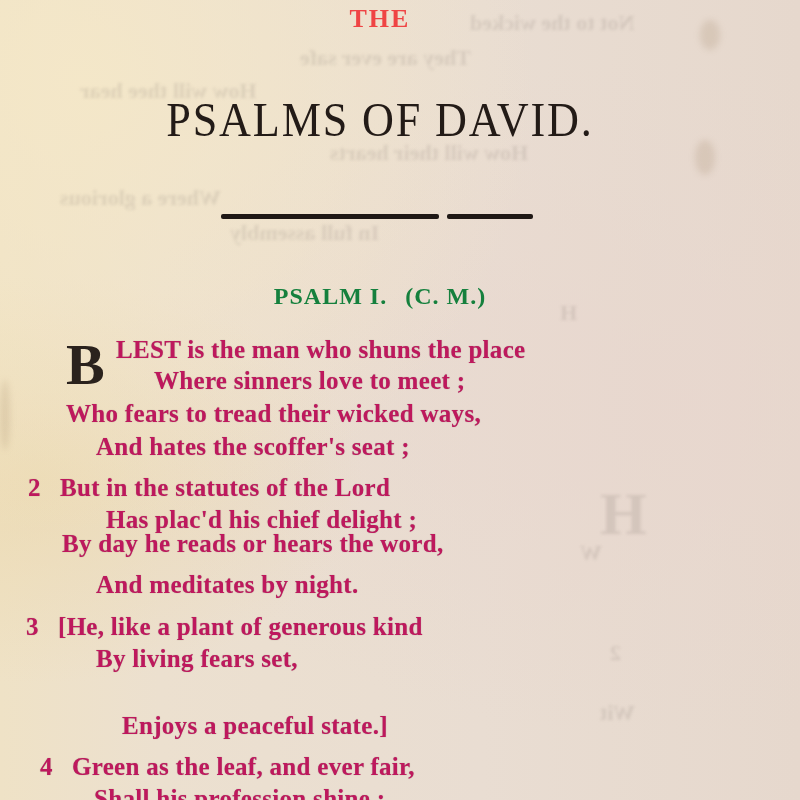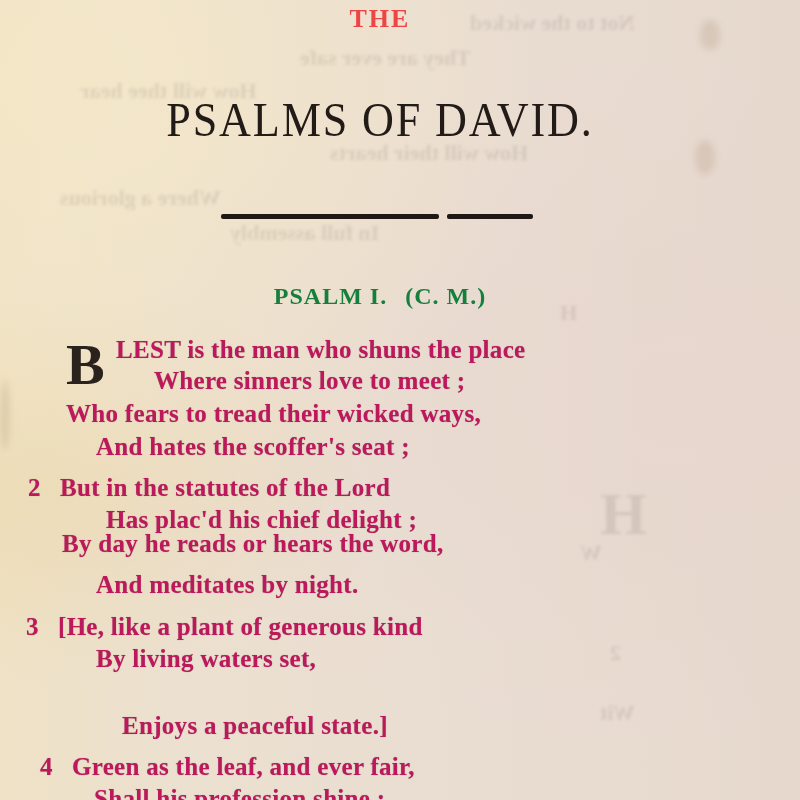--- a/index.html
+++ b/index.html
@@ -160,21 +160,21 @@
   <div class="verse-line" style="left:28px; top:474px;">
     <span class="verse-num">2</span><span>But in the statutes of the Lord</span>
   </div>
   <div class="verse-line" style="left:96px; top:506px;margin-left:10px;">Has plac'd his chief delight ;</div>
   <div class="verse-line" style="left:62px; top:530px;">By day he reads or hears the word,</div>
   <div class="verse-line" style="left:96px; top:571px;">And meditates by night.</div>
 
   <div class="verse-line" style="left:26px; top:613px;">
     <span class="verse-num">3</span><span>[He, like a plant of generous kind</span>
   </div>
-  <div class="verse-line" style="left:96px; top:645px;">By living waters set,</div>
+  <div class="verse-line" style="left:96px; top:645px;">By living fears set,</div>
   <div class="verse-line" style="left:92px; top:712px;margin-left:30px;">Enjoys a peaceful state.]</div>
 
   <div class="verse-line" style="left:24px; top:753px;margin-left:16px;">
     <span class="verse-num">4</span><span>Green as the leaf, and ever fair,</span>
   </div>
   <div class="verse-line" style="left:94px; top:785px;">Shall his profession shine ;</div>
 
 </div>
 
 </body></html>

